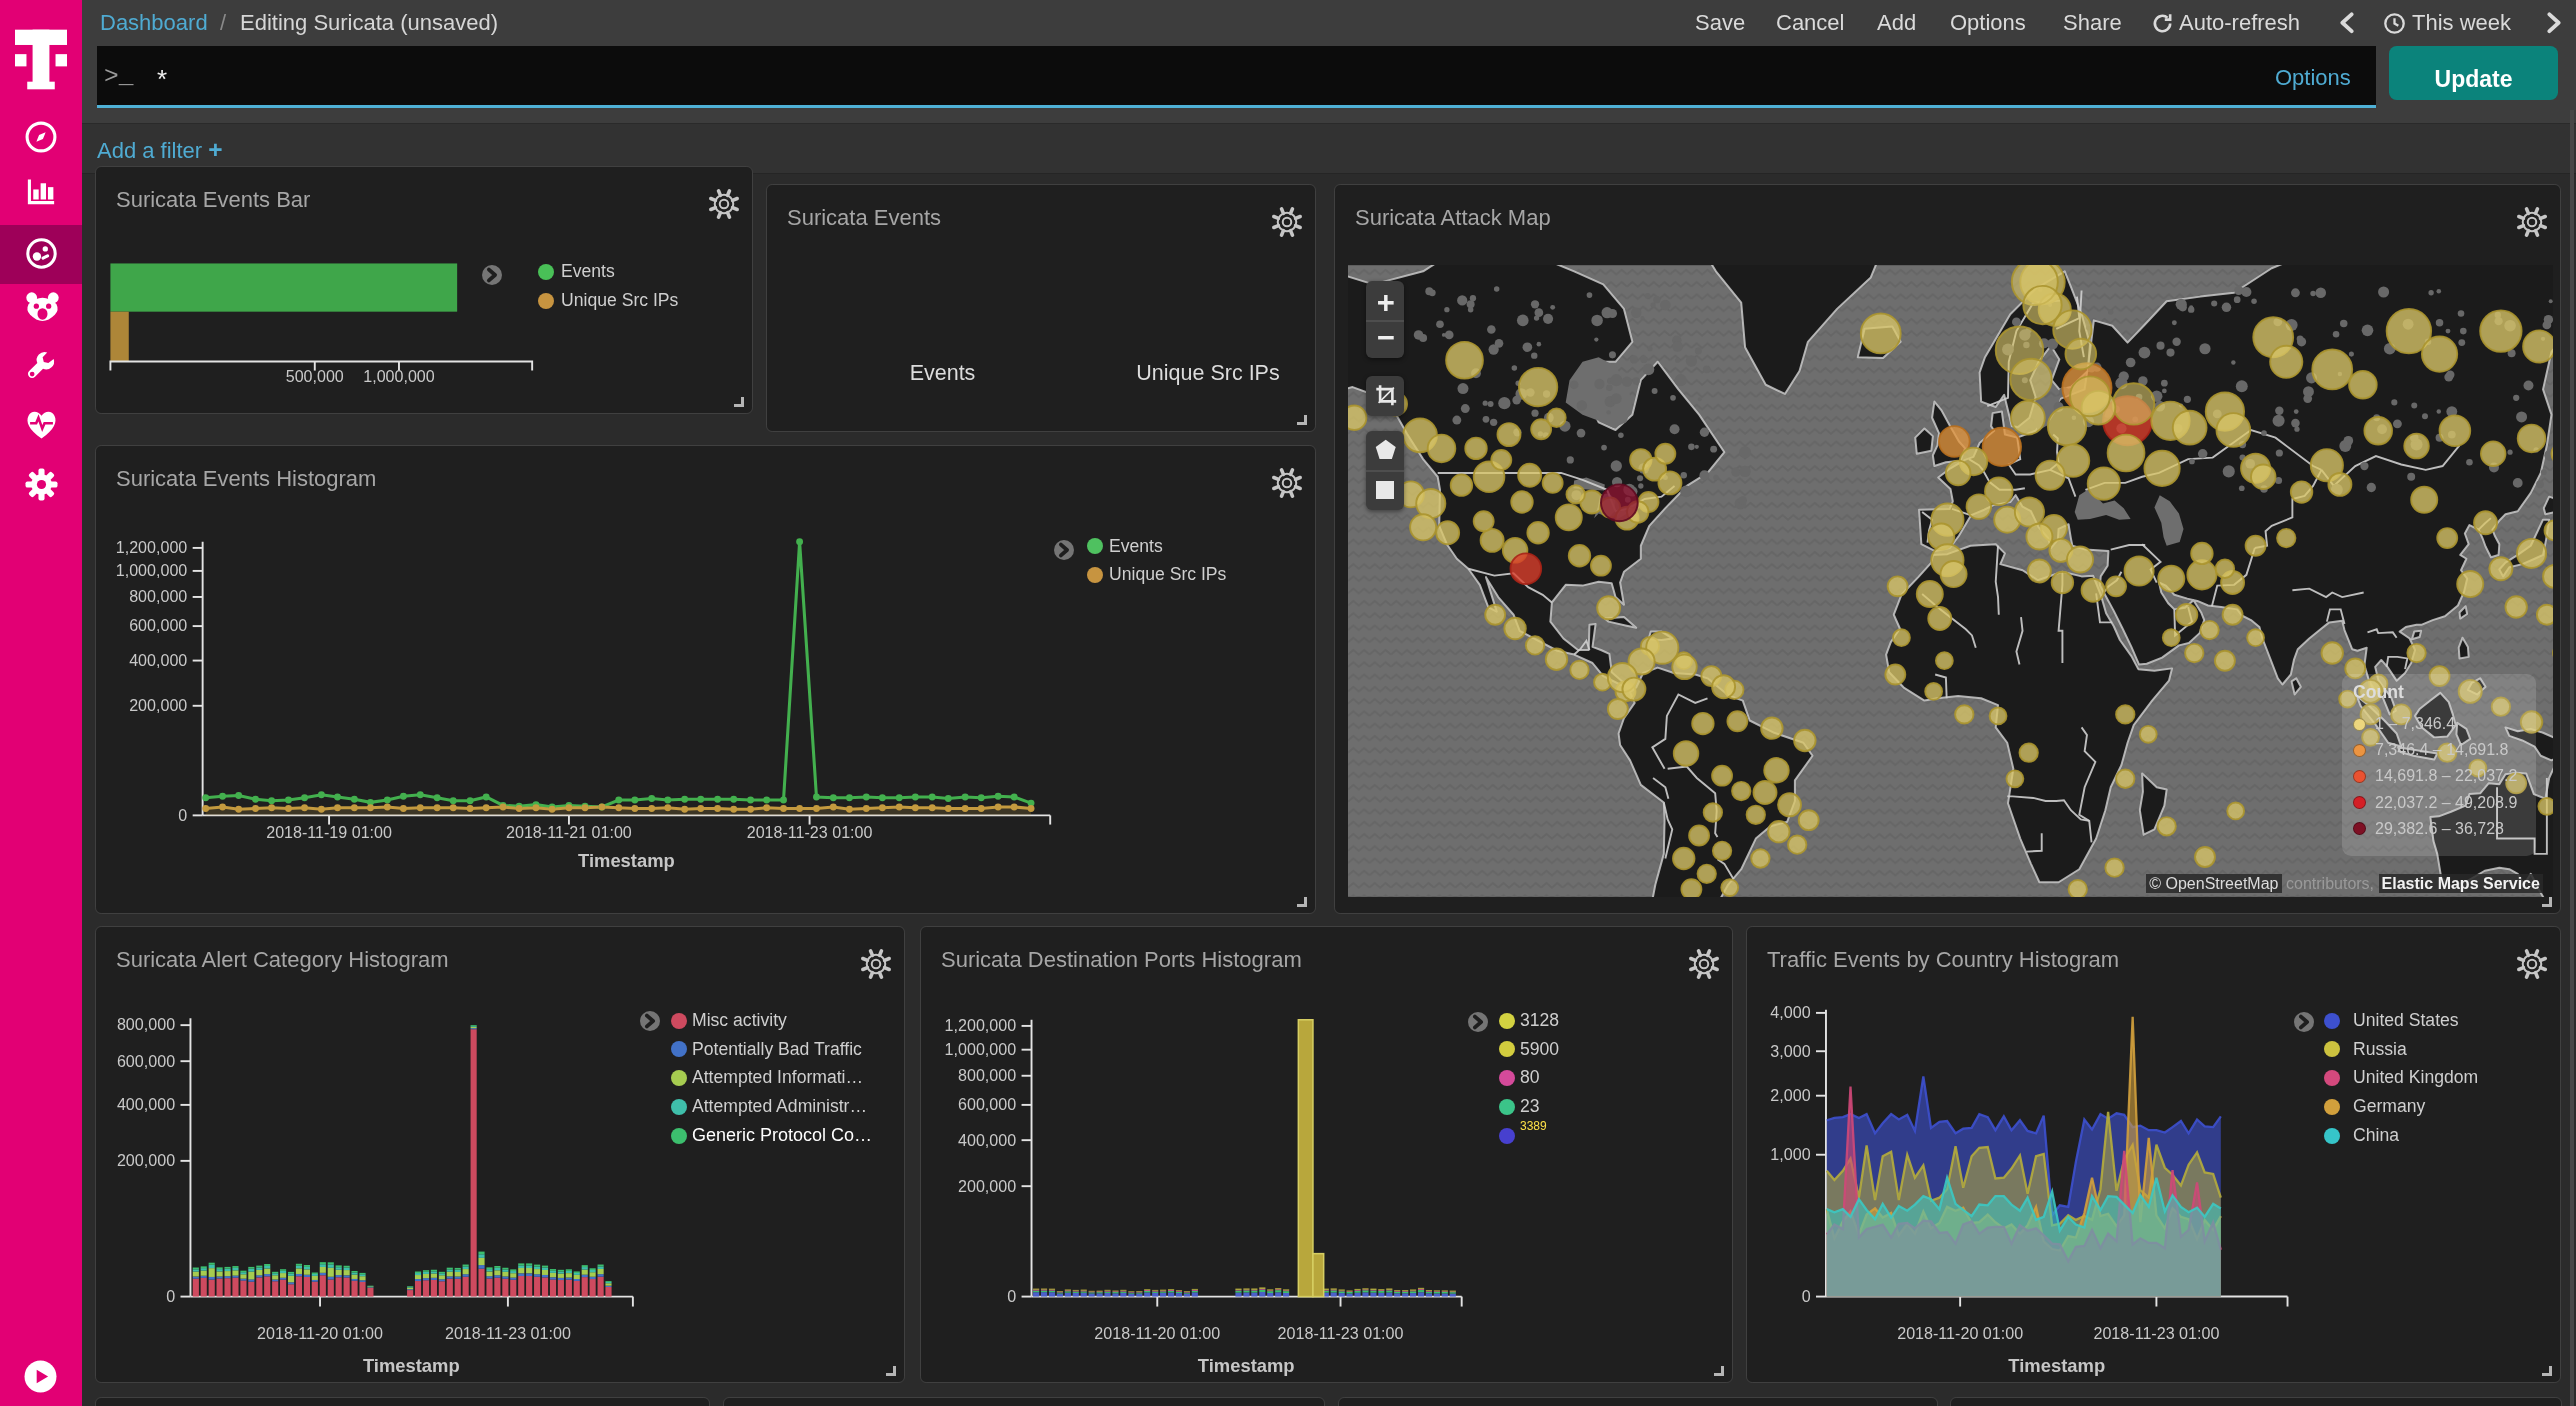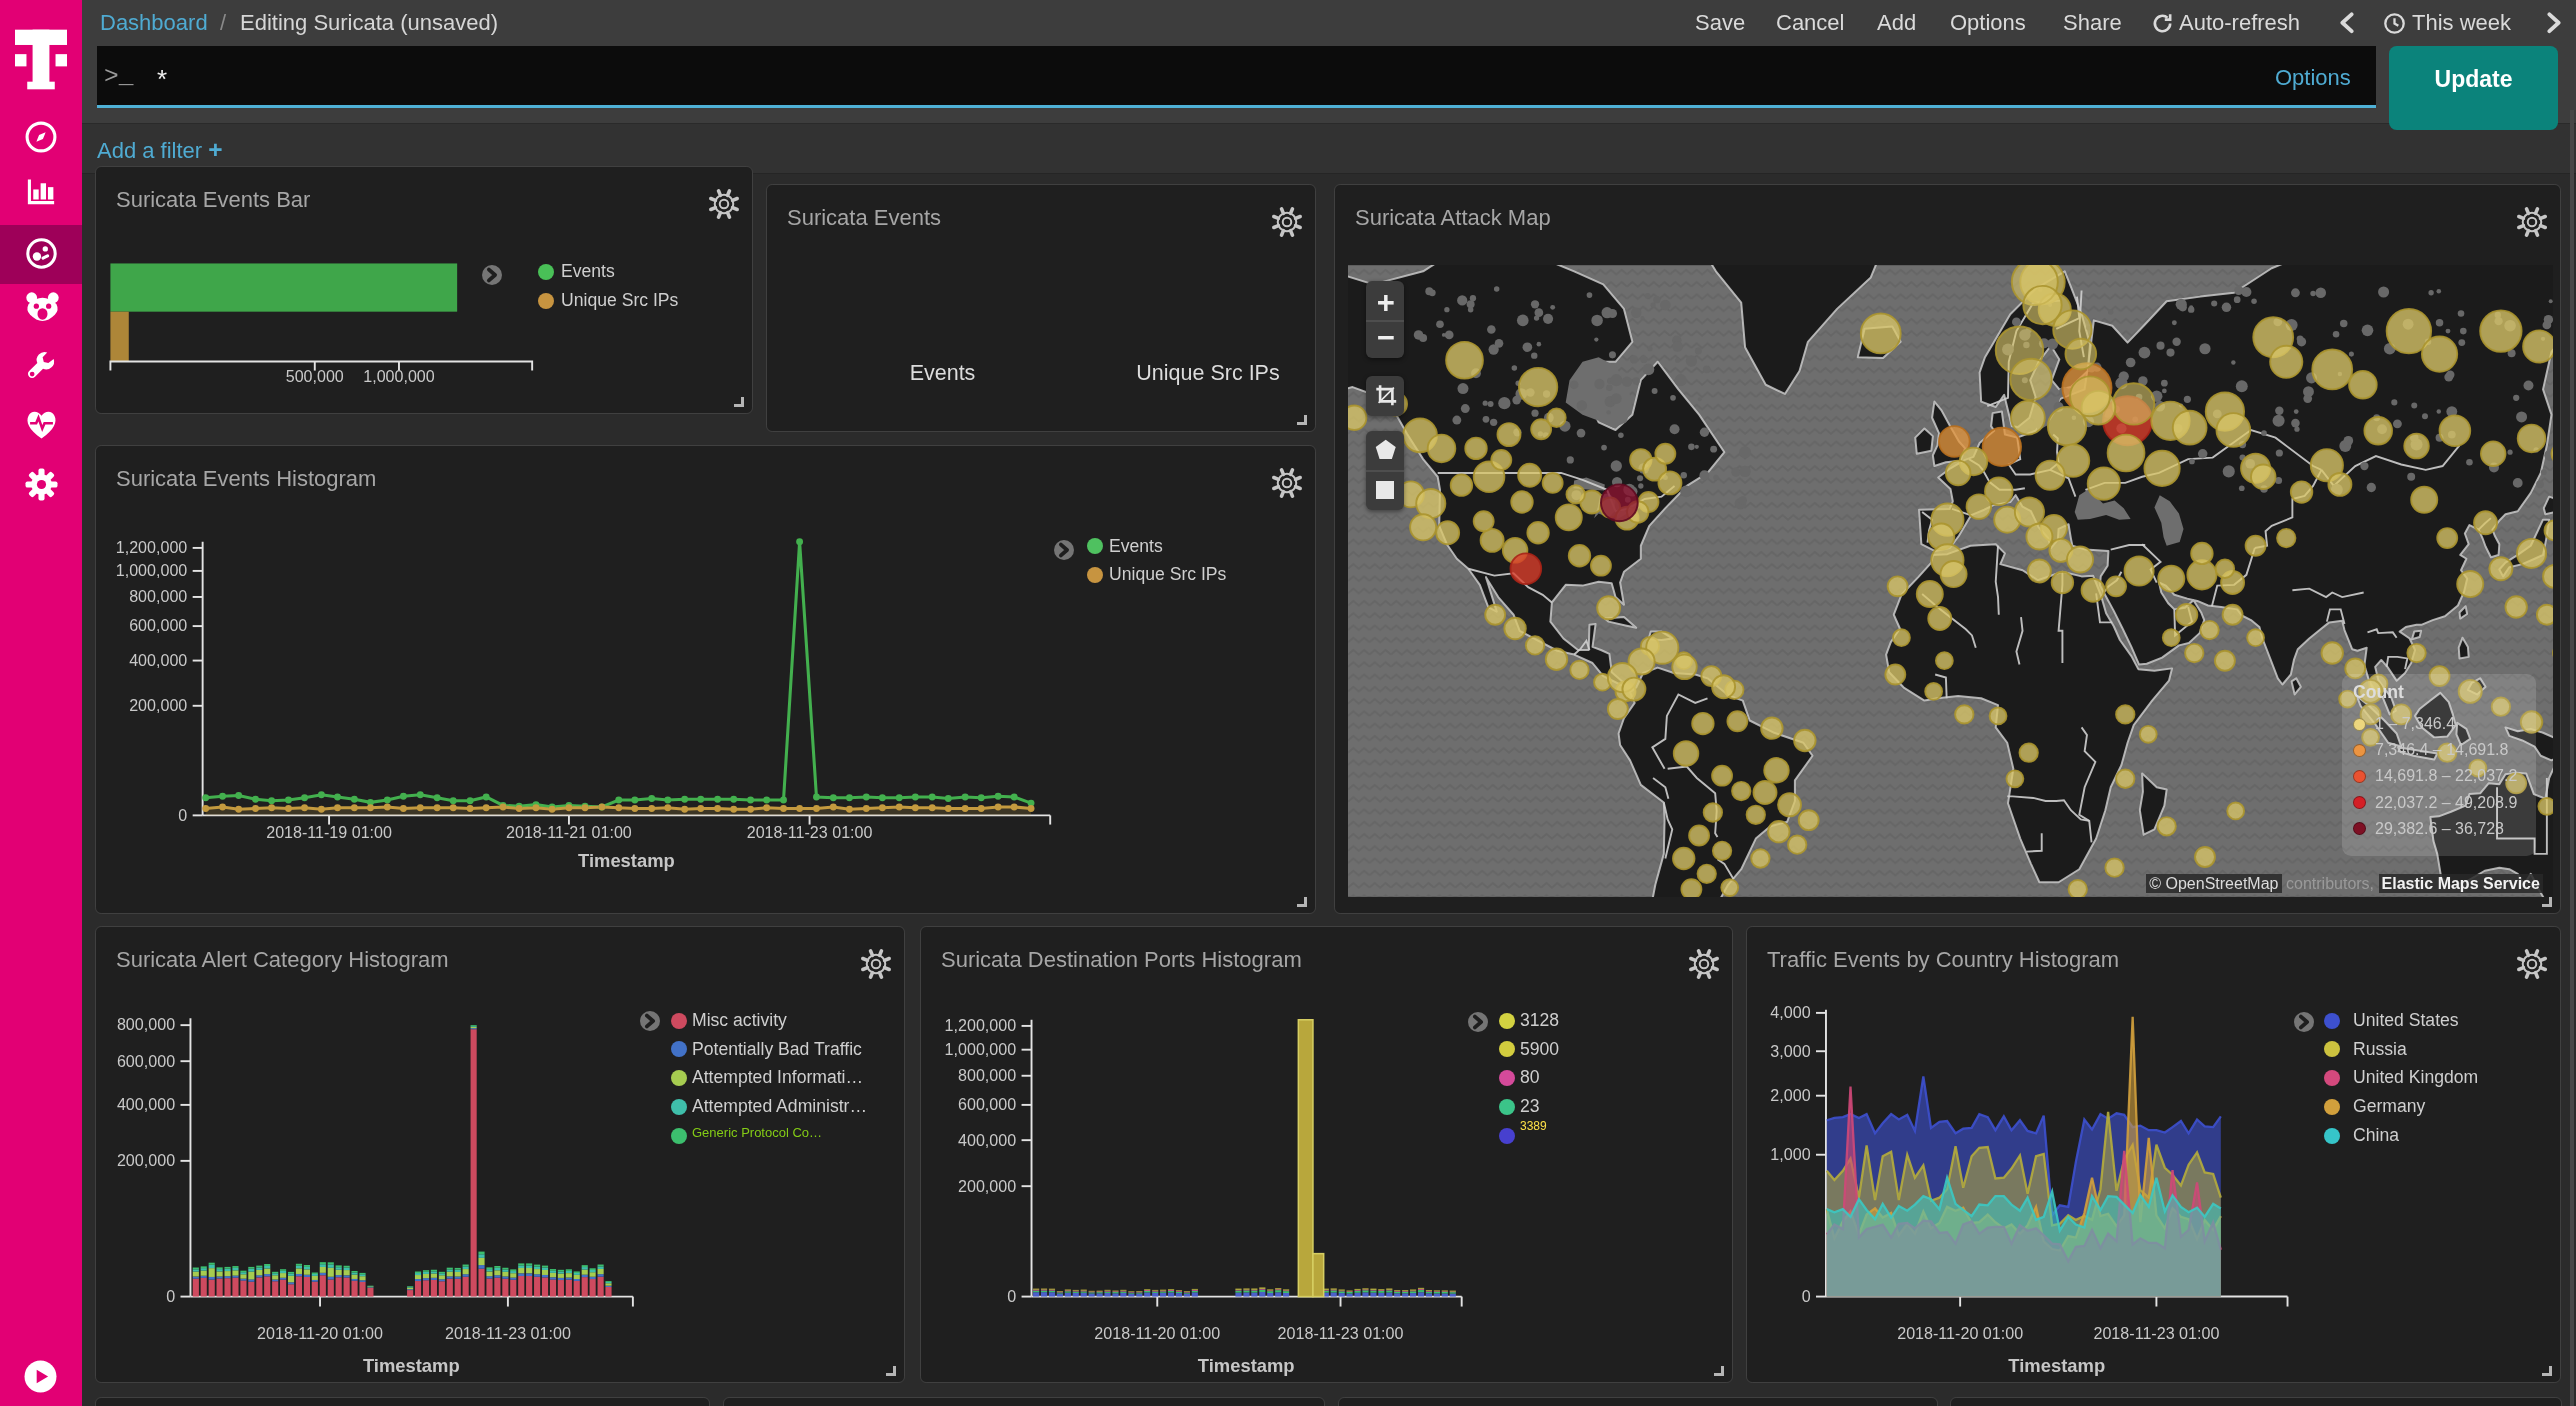--- a/index.html
+++ b/index.html
@@ -33,21 +33,21 @@
  <path d="M15 8 V 15 L20 18" fill="none" stroke="#dadada" stroke-width="3"></path>
   </svg>
 <div class="navlink" style="left:2412px">This week</div>
 <svg style="position:absolute;left:2544px;top:12.3px" width="20" height="21.5" viewBox="0 0 26 28">
  <path d="M7 3 L19 14 L7 25" fill="none" stroke="#dadada" stroke-width="5" stroke-linecap="round" stroke-linejoin="round"></path>
   </svg>
 <div style="position:absolute;left:97px;top:46px;width:2279px;height:62px;background:#0c0c0c;border-bottom:3.8px solid #4fb1d6"></div>
 <div style="position:absolute;left:104px;top:63px;font-family:'Liberation Mono',monospace;font-size:24.5px;color:#9a9a9a">&gt;_</div>
 <div style="position:absolute;left:157px;top:64px;font-size:26px;color:#f0f0f0">*</div>
 <div style="position:absolute;left:2275px;top:65px;font-size:22px;color:#4fabd2">Options</div>
-<div style="position:absolute;left:2389px;top:46px;width:169px;height:84px;background:#0b837b;border-radius:7.7px;color:#fff;font-size:23px;font-weight:bold;text-align:center;line-height:66px">Update</div>
+<div style="position:absolute;left:2389px;top:46px;width:169px;height:54px;background:#0b837b;border-radius:7.7px;color:#fff;font-size:23px;font-weight:bold;text-align:center;line-height:66px">Update</div>
 <div style="position:absolute;left:97px;top:136px;font-size:22px;color:#4fabd2">Add a filter <span style="font-weight:bold;font-size:24.5px">+</span></div>
 <div style="position:absolute;left:0;top:0;width:82px;height:1406px;background:#e20074"></div>
 <div style="position:absolute;left:0;top:225px;width:82px;height:59px;background:#9e0059"></div>
 <div style="position:absolute;left:15.3px;top:28px"><svg width="52" height="63" viewBox="0 0 68 82">
       <rect x="0" y="2" width="68" height="20" fill="#fff"></rect>
       <rect x="0" y="34" width="15" height="16" fill="#fff"></rect>
       <rect x="53" y="34" width="15" height="16" fill="#fff"></rect>
       <rect x="23" y="2" width="22" height="70" fill="#fff"></rect>
       <rect x="16" y="70" width="36" height="10" fill="#fff"></rect>
     </svg></div>
@@ -623,21 +623,21 @@
       </svg></div>
     <div style="position:absolute;left:575px;top:86px;width:16px;height:16px;border-radius:50%;background:#ce4a5f"></div>
     <div style="position:absolute;left:596px;top:83px;font-size:17.6px;color:#cfcfcf;white-space:nowrap">Misc activity</div>
     <div style="position:absolute;left:575px;top:114px;width:16px;height:16px;border-radius:50%;background:#4272c8"></div>
     <div style="position:absolute;left:596px;top:112px;font-size:17.6px;color:#cfcfcf;white-space:nowrap">Potentially Bad Traffic</div>
     <div style="position:absolute;left:575px;top:143px;width:16px;height:16px;border-radius:50%;background:#a6cc50"></div>
     <div style="position:absolute;left:596px;top:140px;font-size:17.6px;color:#cfcfcf;white-space:nowrap">Attempted Informati…</div>
     <div style="position:absolute;left:575px;top:172px;width:16px;height:16px;border-radius:50%;background:#3fbfab"></div>
     <div style="position:absolute;left:596px;top:169px;font-size:17.6px;color:#cfcfcf;white-space:nowrap">Attempted Administr…</div>
     <div style="position:absolute;left:575px;top:201px;width:16px;height:16px;border-radius:50%;background:#3cbf6e"></div>
-    <div style="position:absolute;left:596px;top:198px;font-size:13px;color:#84cc16;white-space:nowrap">Generic Protocol Co…</div>
+    <div style="position:absolute;left:596px;top:198px;font-size:18px;color:#ffffff;white-space:nowrap">Generic Protocol Co…</div>
   </div>
 <div class="panel" style="left:920px;top:926px;width:813px;height:457px">
     <div class="ptitle">Suricata Destination Ports Histogram</div>
     <div class="pgear"><svg width="34" height="34" viewBox="0 0 44 44">
         <line x1="33.1" y1="26.6" x2="39.1" y2="29.1" stroke="#c6c6c6" stroke-width="4.6" stroke-linecap="round"></line>
         <line x1="26.6" y1="33.1" x2="29.1" y2="39.1" stroke="#c6c6c6" stroke-width="4.6" stroke-linecap="round"></line>
         <line x1="17.4" y1="33.1" x2="14.9" y2="39.1" stroke="#c6c6c6" stroke-width="4.6" stroke-linecap="round"></line>
         <line x1="10.9" y1="26.6" x2="4.9" y2="29.1" stroke="#c6c6c6" stroke-width="4.6" stroke-linecap="round"></line>
         <line x1="10.9" y1="17.4" x2="4.9" y2="14.9" stroke="#c6c6c6" stroke-width="4.6" stroke-linecap="round"></line>
         <line x1="17.4" y1="10.9" x2="14.9" y2="4.9" stroke="#c6c6c6" stroke-width="4.6" stroke-linecap="round"></line>

